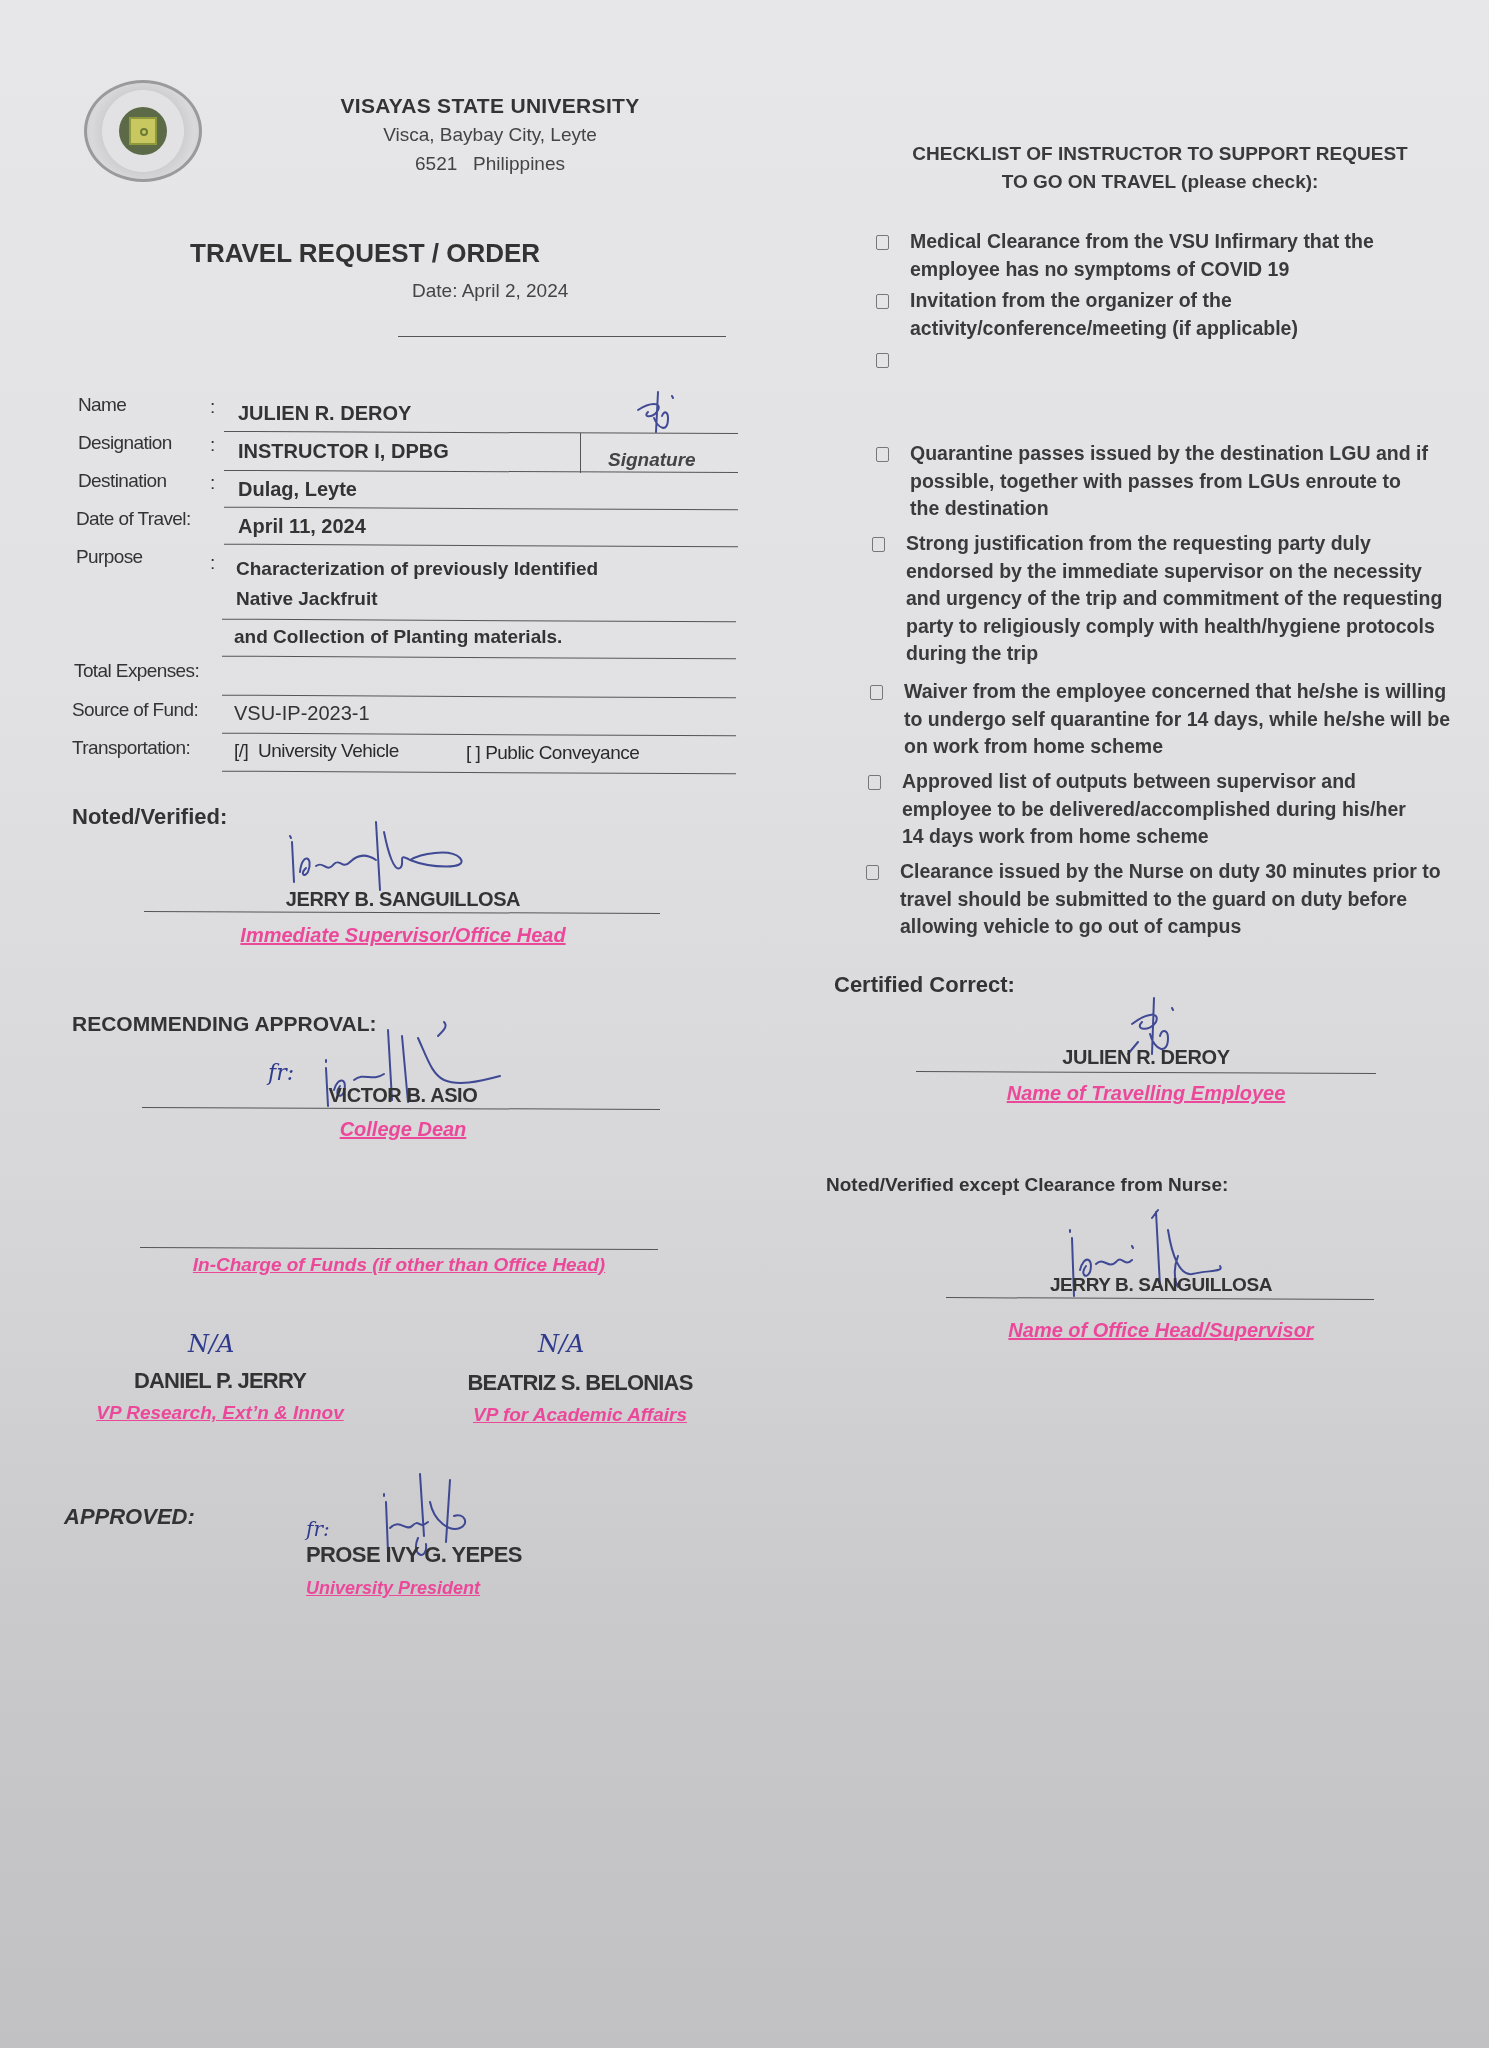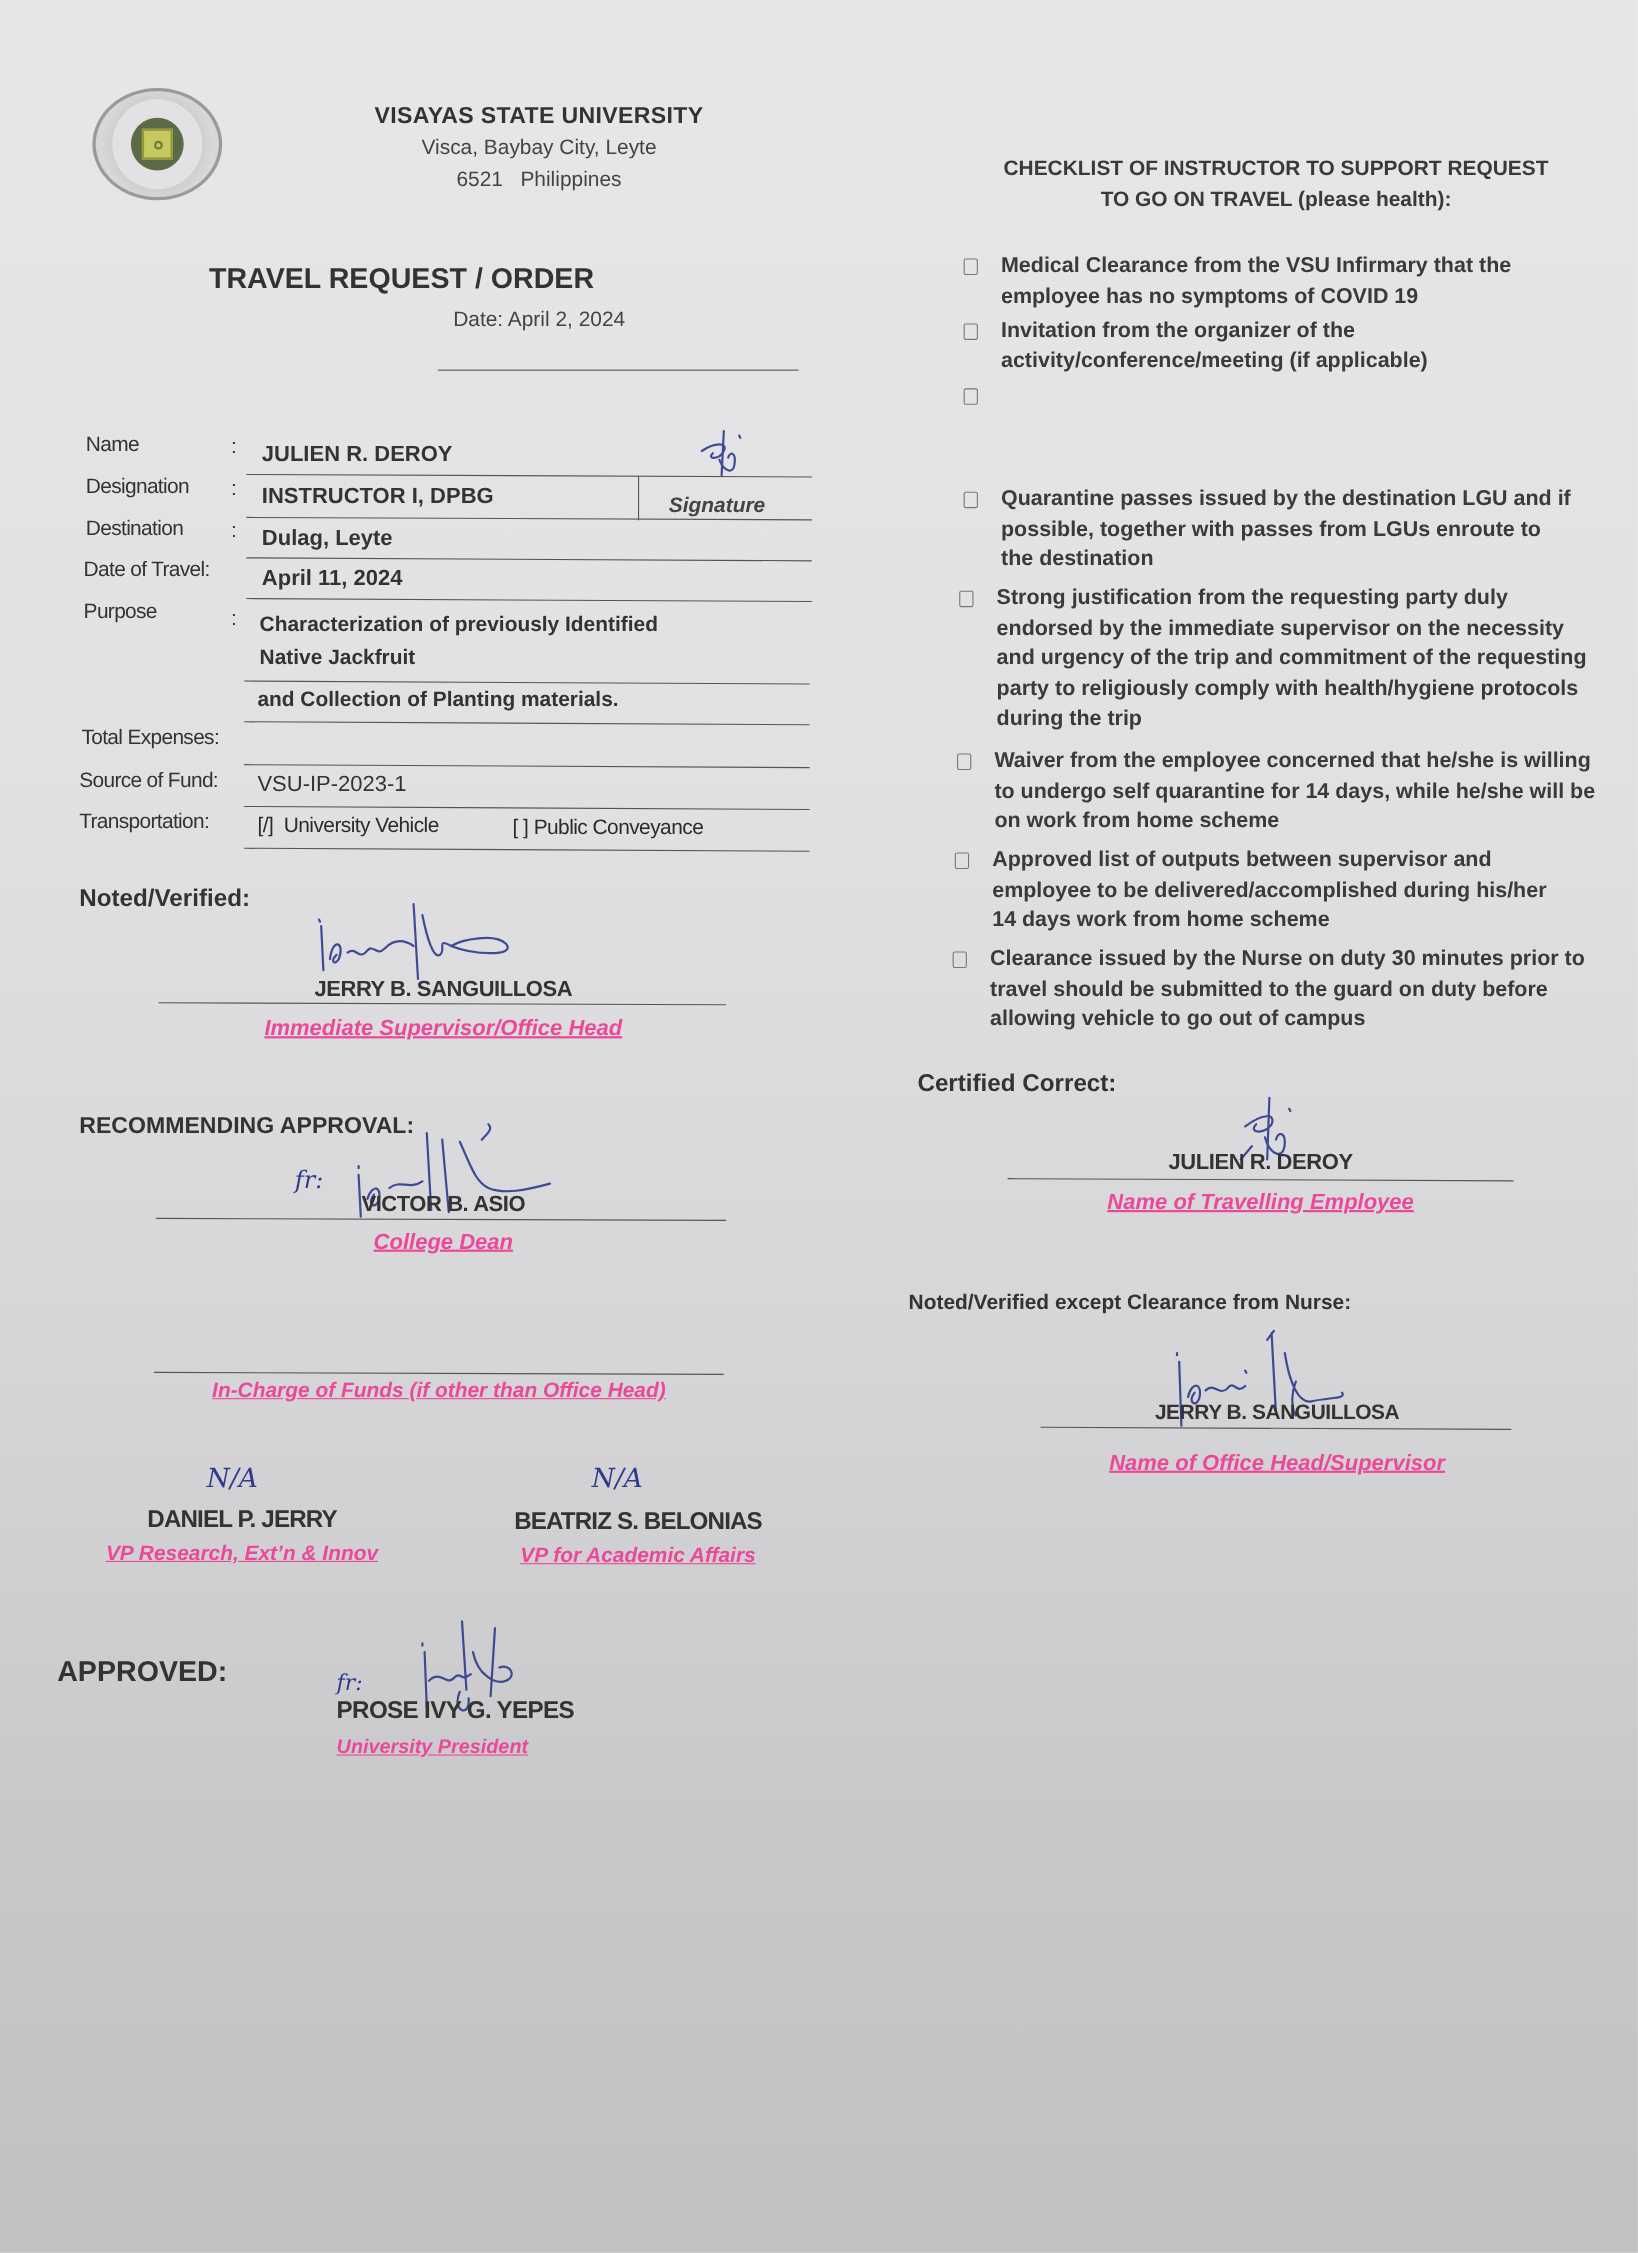--- a/index.html
+++ b/index.html
@@ -132,21 +132,21 @@
   <span>University Vehicle</span>
 </div>
 <div class="abs" style="left:466px;top:742px;font-size:19px;letter-spacing:-0.5px;">
   <span>[ ]</span>
   <span>Public Conveyance</span>
 </div>
 <div class="abs fline" style="left:222px;top:772px;width:514px;transform:rotate(0.3deg);"></div>
 
 <div class="abs cl-title">
   <div>CHECKLIST OF INSTRUCTOR TO SUPPORT REQUEST</div>
-  <div>TO GO ON TRAVEL (please health):</div>
+  <div>TO GO ON TRAVEL (please check):</div>
 </div>
 
 <div class="cl-item" style="top:228px;">
   <span class="cl-box"></span>
   <span class="cl-text" style="width:540px;">Medical Clearance from the VSU Infirmary that the employee has no symptoms of COVID 19</span>
 </div>
 <div class="cl-item" style="top:287px;">
   <span class="cl-box"></span>
   <span class="cl-text" style="width:450px;">Invitation from the organizer of the activity/conference/meeting (if applicable)</span>
 </div>
@@ -199,21 +199,21 @@
 <div class="abs sig-role" style="left:140px;top:1254px;width:518px;font-size:19px;">In-Charge of Funds (if other than Office Head)</div>
 
 <div class="abs" style="left:188px;top:1330px;font-size:24px;color:#2f3a8c;font-family:'DejaVu Serif',serif;font-style:italic;">N/A</div>
 <div class="abs sig-name" style="left:70px;top:1368px;width:300px;font-size:22px;letter-spacing:-0.8px;">DANIEL P. JERRY</div>
 <div class="abs sig-role" style="left:60px;top:1402px;width:320px;font-size:19px;">VP Research, Ext’n &amp; Innov</div>
 
 <div class="abs" style="left:538px;top:1330px;font-size:24px;color:#2f3a8c;font-family:'DejaVu Serif',serif;font-style:italic;">N/A</div>
 <div class="abs sig-name" style="left:430px;top:1370px;width:300px;font-size:22px;letter-spacing:-0.8px;">BEATRIZ S. BELONIAS</div>
 <div class="abs sig-role" style="left:430px;top:1404px;width:300px;font-size:19px;">VP for Academic Affairs</div>
 
-<div class="abs sect-label" style="left:52px;top:1504px;font-size:26px;">APPROVED:</div>
+<div class="abs sect-label" style="left:64px;top:1504px;font-size:22px;font-style:italic;">APPROVED:</div>
 <div class="abs signature" style="left:300px;top:1472px;width:220px;height:90px;">
   <svg width="220" height="90" viewBox="0 0 220 90">
     <text class="ink-text" x="6" y="64" font-size="20">fr:</text>
     <path class="ink" d="M86 30 L88 80 M84 22 L84 24 M90 56 C100 46, 106 60, 112 54 C120 46, 118 58, 128 50 M120 2 L124 64 M130 30 C134 50, 150 60, 160 56 C170 52, 164 40, 154 44 M150 8 L146 70 M118 66 C110 84, 128 90, 126 72"></path>
   </svg>
 </div>
 <div class="abs sig-name" style="left:306px;top:1542px;font-size:22px;text-align:left;letter-spacing:-0.6px;">PROSE IVY G. YEPES</div>
 <div class="abs sig-role" style="left:306px;top:1578px;font-size:18px;text-align:left;">University President</div>
 
 <div class="abs sect-label" style="left:834px;top:972px;font-size:22px;">Certified Correct:</div>

